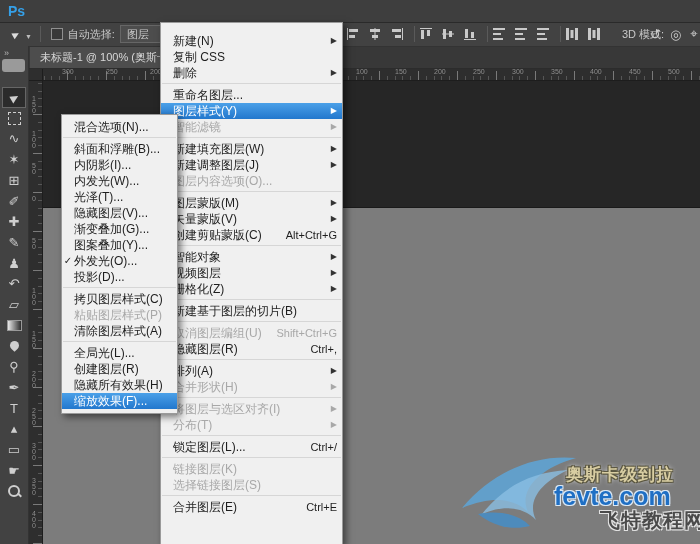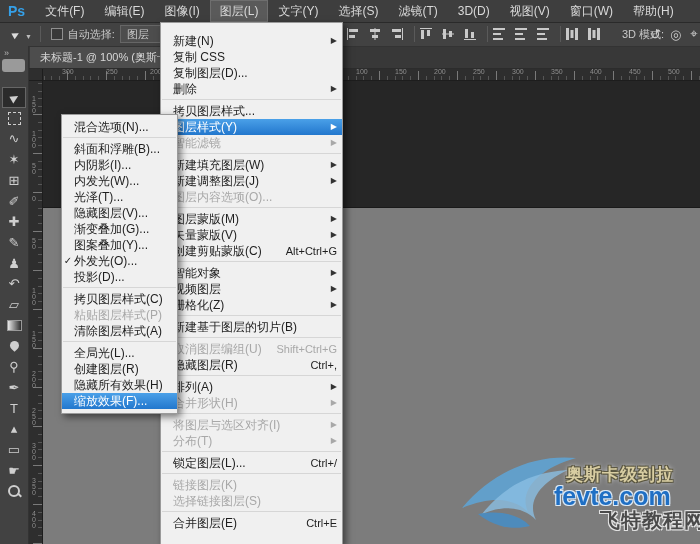--- a/index.html
+++ b/index.html
@@ -121,33 +121,20 @@
     <span style="top: 291px;">2<br>0<br>0</span>
     <span style="top: 328px;">2<br>5<br>0</span>
     <span style="top: 363px;">3<br>0<br>0</span>
     <span style="top: 398px;">3<br>5<br>0</span>
     <span style="top: 431px;">4<br>0<br>0</span>
   </div>
 <div class="ruler-corner"></div>
 
 <div class="menubar">
   <span class="ps-logo">Ps</span>
-  <div style="display:flex" id="menubar-items">
-      <div class="mb-item">文件(F)</div>
-      <div class="mb-item">编辑(E)</div>
-      <div class="mb-item">图像(I)</div>
-      <div class="mb-item active">图层(L)</div>
-      <div class="mb-item">文字(Y)</div>
-      <div class="mb-item">选择(S)</div>
-      <div class="mb-item">滤镜(T)</div>
-      <div class="mb-item">3D(D)</div>
-      <div class="mb-item">视图(V)</div>
-      <div class="mb-item">窗口(W)</div>
-      <div class="mb-item">帮助(H)</div>
-    </div>
 </div>
 
 <div class="optionsbar">
   <span class="opt-tool">►</span>
   <span class="opt-caret">▼</span>
   <span class="opt-sep"></span>
   <span class="opt-check"></span>
   <span>自动选择:</span>
   <span class="opt-dd">图层</span>
   <div class="align-icons" id="align-icons">
@@ -293,31 +280,27 @@
       <span class="chk" style="width: 12px;"></span>
       <span class="lbl">新建(N)</span>
       <span class="arr">▶</span>
     </div>
     <div class="mi">
       <span class="chk" style="width: 12px;"></span>
       <span class="lbl">复制 CSS</span>
     </div>
     <div class="mi">
       <span class="chk" style="width: 12px;"></span>
-      <span class="lbl">复制图层(D)...</span>
-    </div>
-    <div class="mi">
-      <span class="chk" style="width: 12px;"></span>
       <span class="lbl">删除</span>
       <span class="arr">▶</span>
     </div>
     <div class="sep"></div>
     <div class="mi">
       <span class="chk" style="width: 12px;"></span>
-      <span class="lbl">拷贝图层样式...</span>
+      <span class="lbl">重命名图层...</span>
     </div>
     <div class="mi hl">
       <span class="chk" style="width: 12px;"></span>
       <span class="lbl">图层样式(Y)</span>
       <span class="arr">▶</span>
     </div>
     <div class="mi dis">
       <span class="chk" style="width: 12px;"></span>
       <span class="lbl">智能滤镜</span>
       <span class="arr">▶</span>

